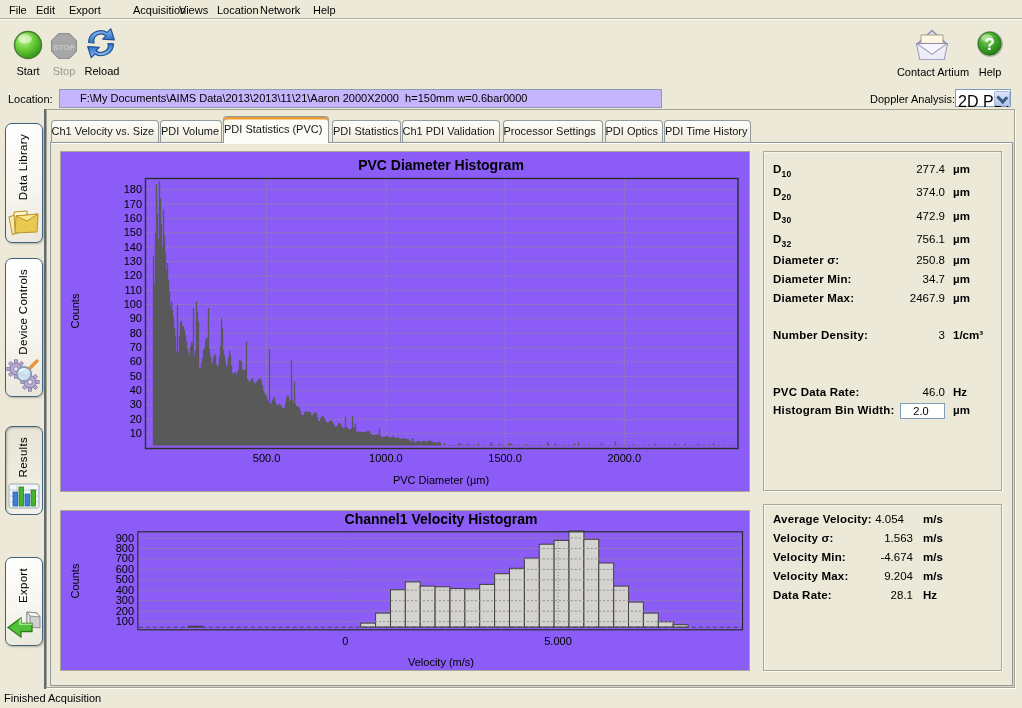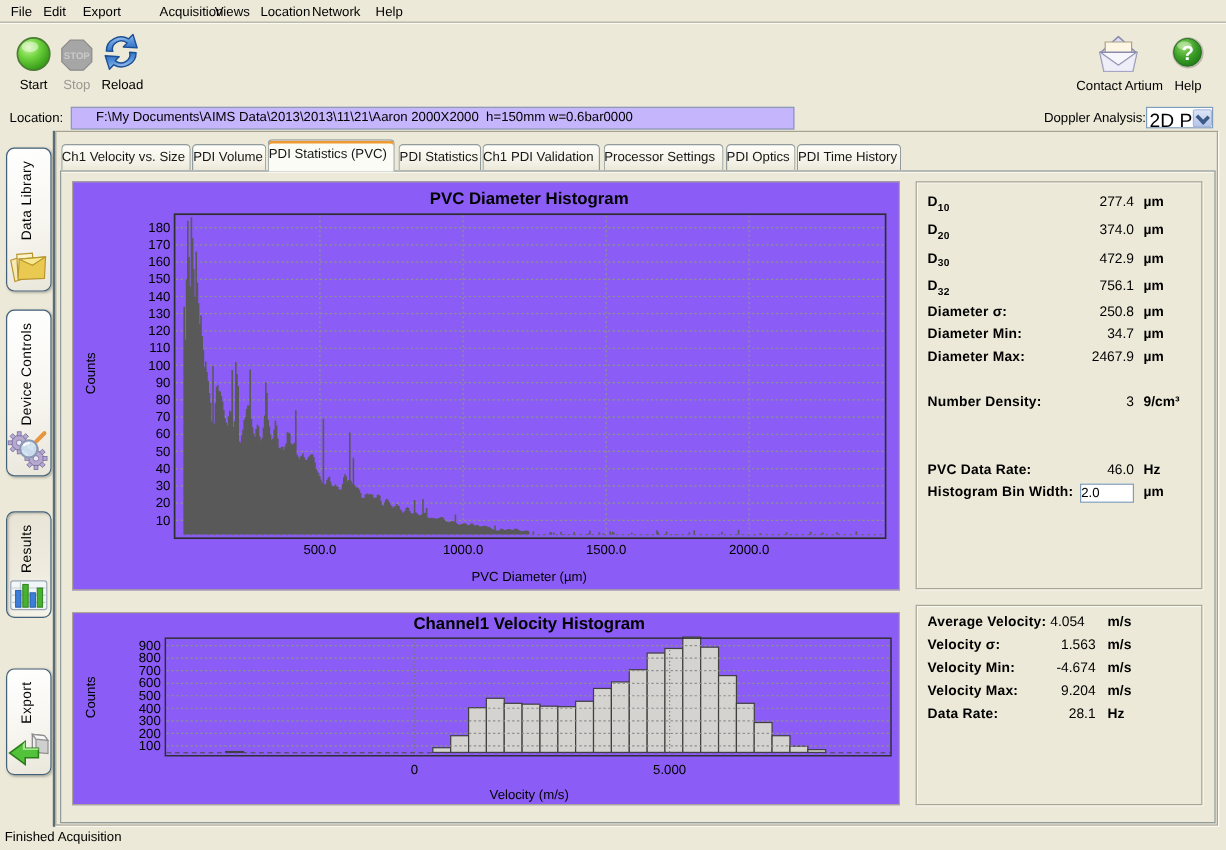--- a/index.html
+++ b/index.html
@@ -28,21 +28,21 @@
 .tab.active{top:5.5px;height:27px;background:#fcfcf7;box-shadow:inset 0 2.5px 0 #ec9a31;line-height:25px;z-index:5}
 .page{position:absolute;left:2.5px;top:31.5px;width:963px;height:544px;border:1px solid #919b9c;background:#ece9d8;box-shadow:inset 0 1px 0 #fcfcf8,1px 1px 0 #d8d5c5}
 
 .cpanel{position:absolute;background:#8b5cf6;border:1px solid #a9a695}
 .spanel{position:absolute;background:#ece9d8;border:1px solid #a9a695;box-shadow:1px 1px 0 #fbfaf3,inset 1px 1px 0 rgba(255,255,255,0.6)}
 .srow{position:absolute;left:9px;right:8px;height:14px}
 .srow .lab{position:absolute;left:0;top:0;font-size:11.5px;font-weight:bold;letter-spacing:0.2px;white-space:nowrap}
 .srow .val{position:absolute;top:0;text-align:right;font-size:11.5px}
 .srow .unit{position:absolute;top:0;font-size:11.5px;font-weight:bold}
 .dsub{font-size:8.5px;position:relative;top:3.5px;letter-spacing:0.2px}
-.bininput{position:absolute;background:#fff;border:1px solid #7f9db9;font-size:11px;text-align:left;padding:1px 3px 0 0}
+.bininput{position:absolute;background:#fff;border:1px solid #7f9db9;font-size:11px;text-align:center;padding:1px 3px 0 0}
 .statusbar{position:absolute;left:4px;top:692px;font-size:11px}
 </style></head>
 <body>
 <div class="menubar">
     <span style="left:9px">File</span>
     <span style="left:36px">Edit</span>
     <span style="left:69px">Export</span>
     <span style="left:133px">Acquisition</span>
     <span style="left:179px">Views</span>
     <span style="left:217px">Location</span>
@@ -191,21 +191,21 @@
         <span class="unit" style="left:180px">µm</span>
       </div>
       <div class="srow" style="top:139.6px">
         <span class="lab">Diameter Max:</span>
         <span class="val" style="left:91px;width:81px">2467.9</span>
         <span class="unit" style="left:180px">µm</span>
       </div>
       <div class="srow" style="top:177.2px">
         <span class="lab">Number Density:</span>
         <span class="val" style="left:91px;width:81px">3</span>
-        <span class="unit" style="left:180px">9/cm³</span>
+        <span class="unit" style="left:180px">1/cm³</span>
       </div>
       <div class="srow" style="top:233.6px">
         <span class="lab">PVC Data Rate:</span>
         <span class="val" style="left:91px;width:81px">46.0</span>
         <span class="unit" style="left:180px">Hz</span>
       </div>
       <div class="srow" style="top:251.5px">
         <span class="lab">Histogram Bin Width:</span>
         <span class="unit" style="left:180px">µm</span>
       </div>

